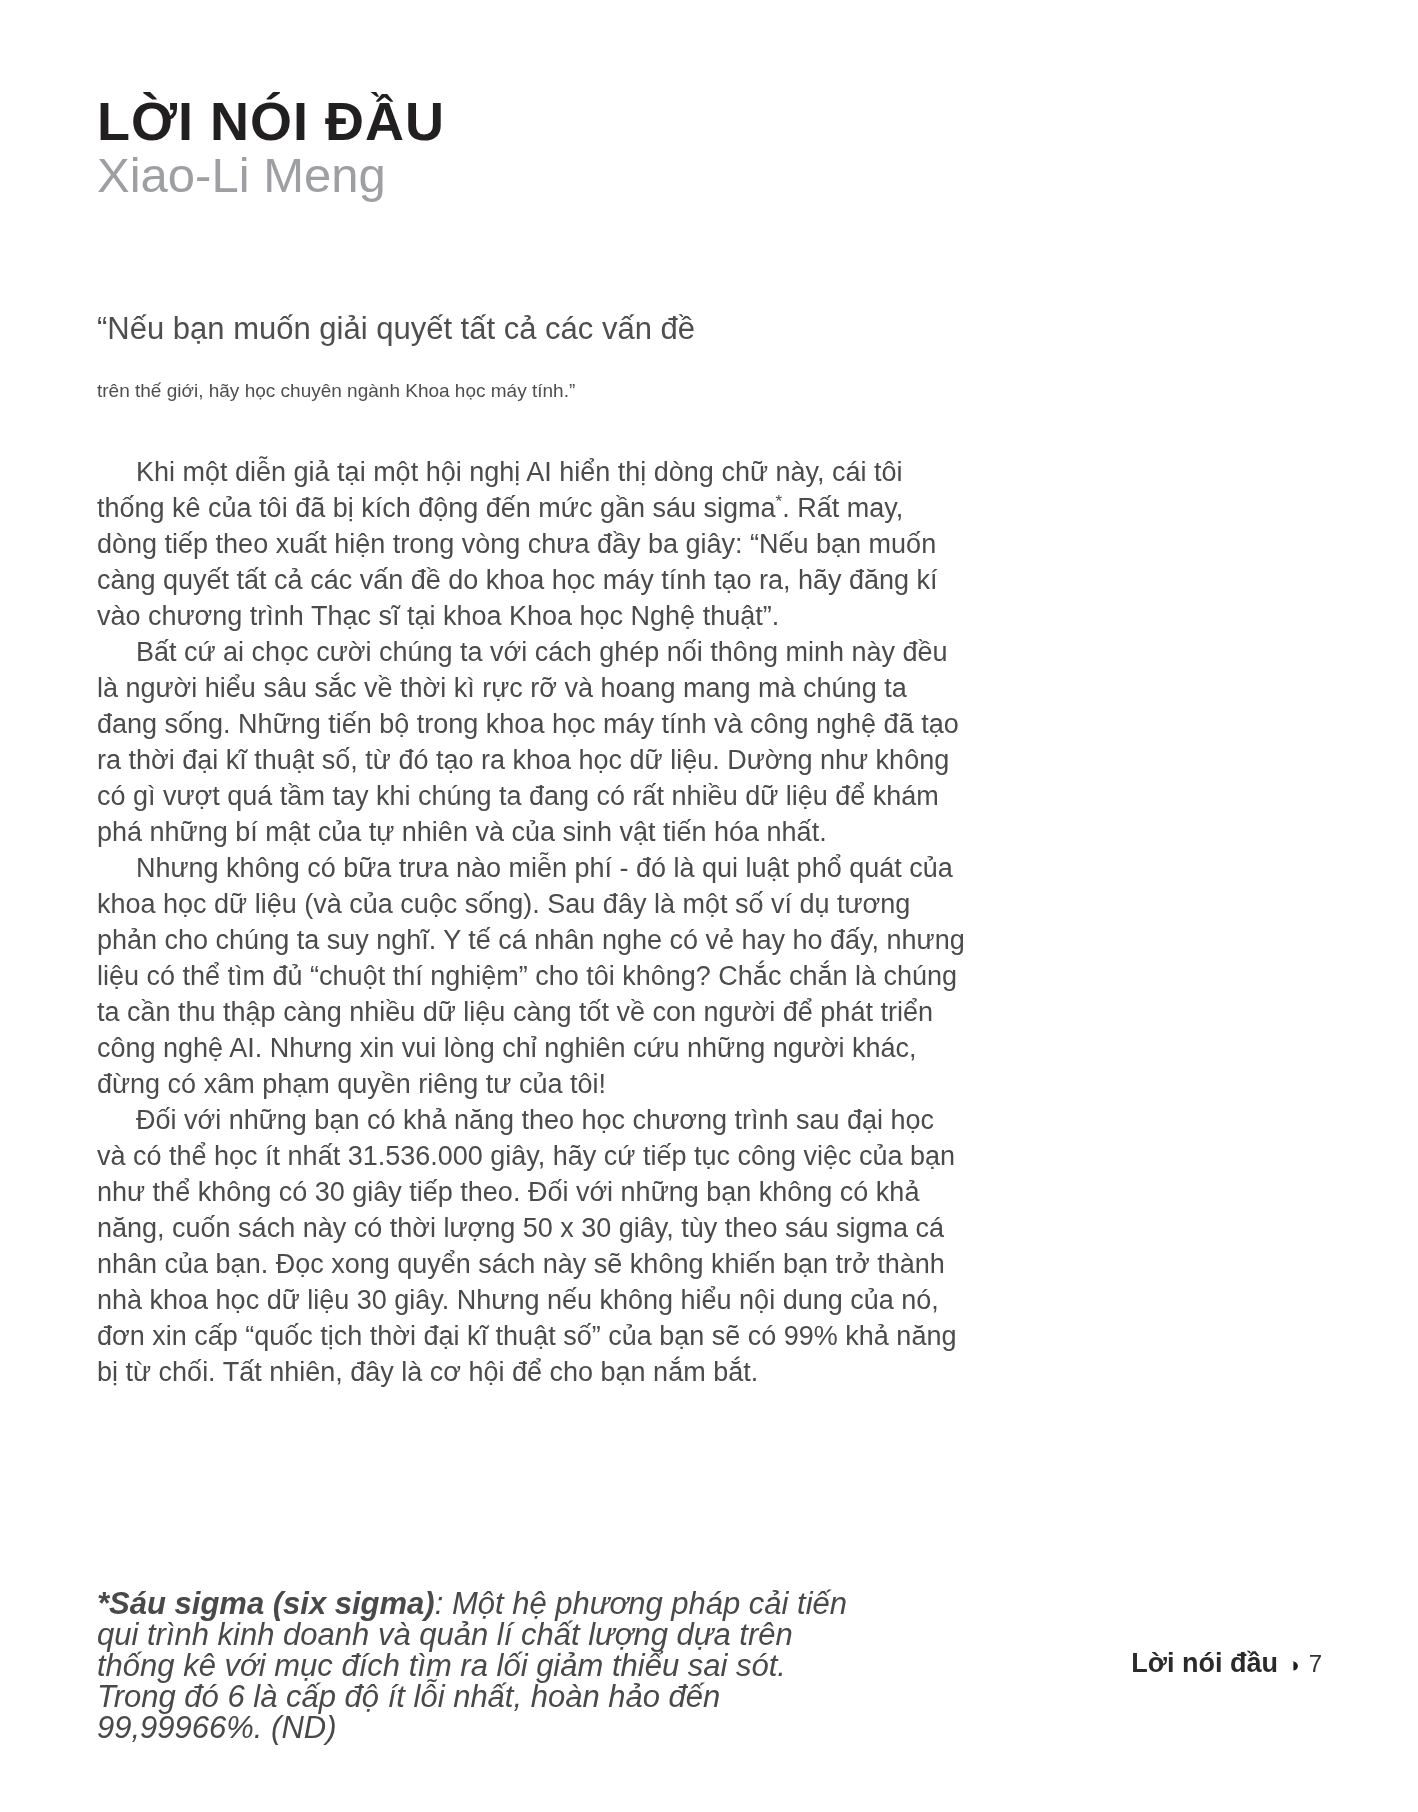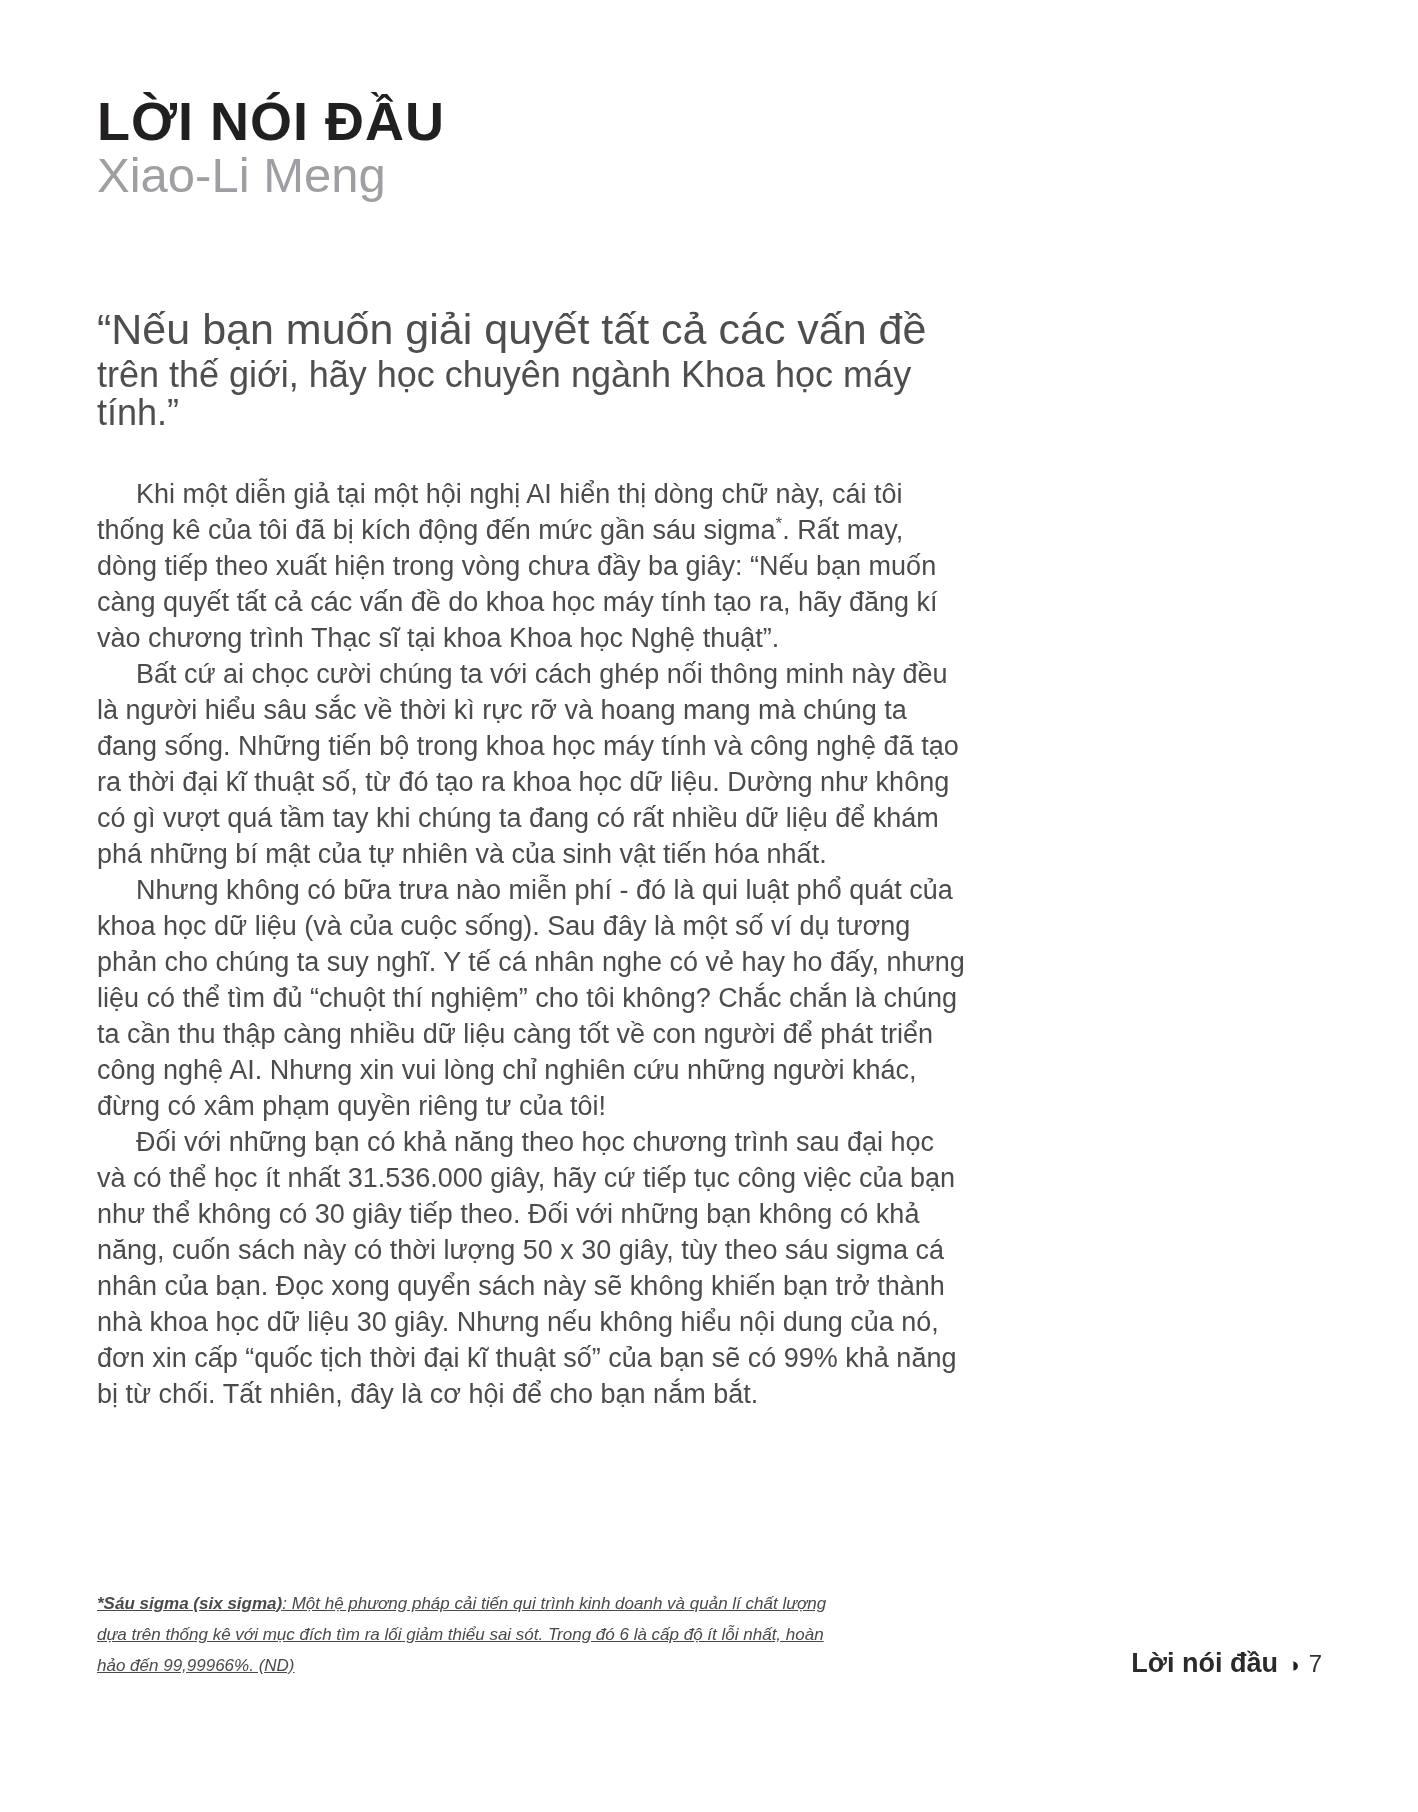--- a/index.html
+++ b/index.html
@@ -34,28 +34,28 @@
     font-size: 49px;
     line-height: 46px;
     font-weight: 400;
     color: #9d9fa2;
   }
   .epigraph {
     margin-top: 106px;
     color: #4e4e50;
   }
   .epigraph-line1 {
-    font-size: 43px;
+    font-size: 31px;
     line-height: 50px;
     font-weight: 400;
   }
   .epigraph-line2 {
-    font-size: 36px;
+    font-size: 19px;
     line-height: 38px;
-    margin-top: 2px;
+    margin-top: 18px;
   }
   .body-text {
     margin-top: 44px;
     font-size: 27px;
     line-height: 36px;
     color: #4b4b4d;
     text-align: left;
   }
   .body-text p {
     margin: 0;
@@ -64,24 +64,23 @@
   .body-text sup {
     font-size: 17px;
     line-height: 0;
   }
   .footnote {
     position: absolute;
     left: 97px;
     top: 1588px;
     width: 752px;
     font-style: italic;
-    font-size: 17px;
+    font-size: 31px;
     line-height: 31px;
     color: #49494b;
-    text-decoration: underline;
   }
   .fn-term {
     font-weight: 700;
   }
   .page-footer {
     position: absolute;
     top: 1648px;
     right: 96px;
     display: flex;
     align-items: center;

